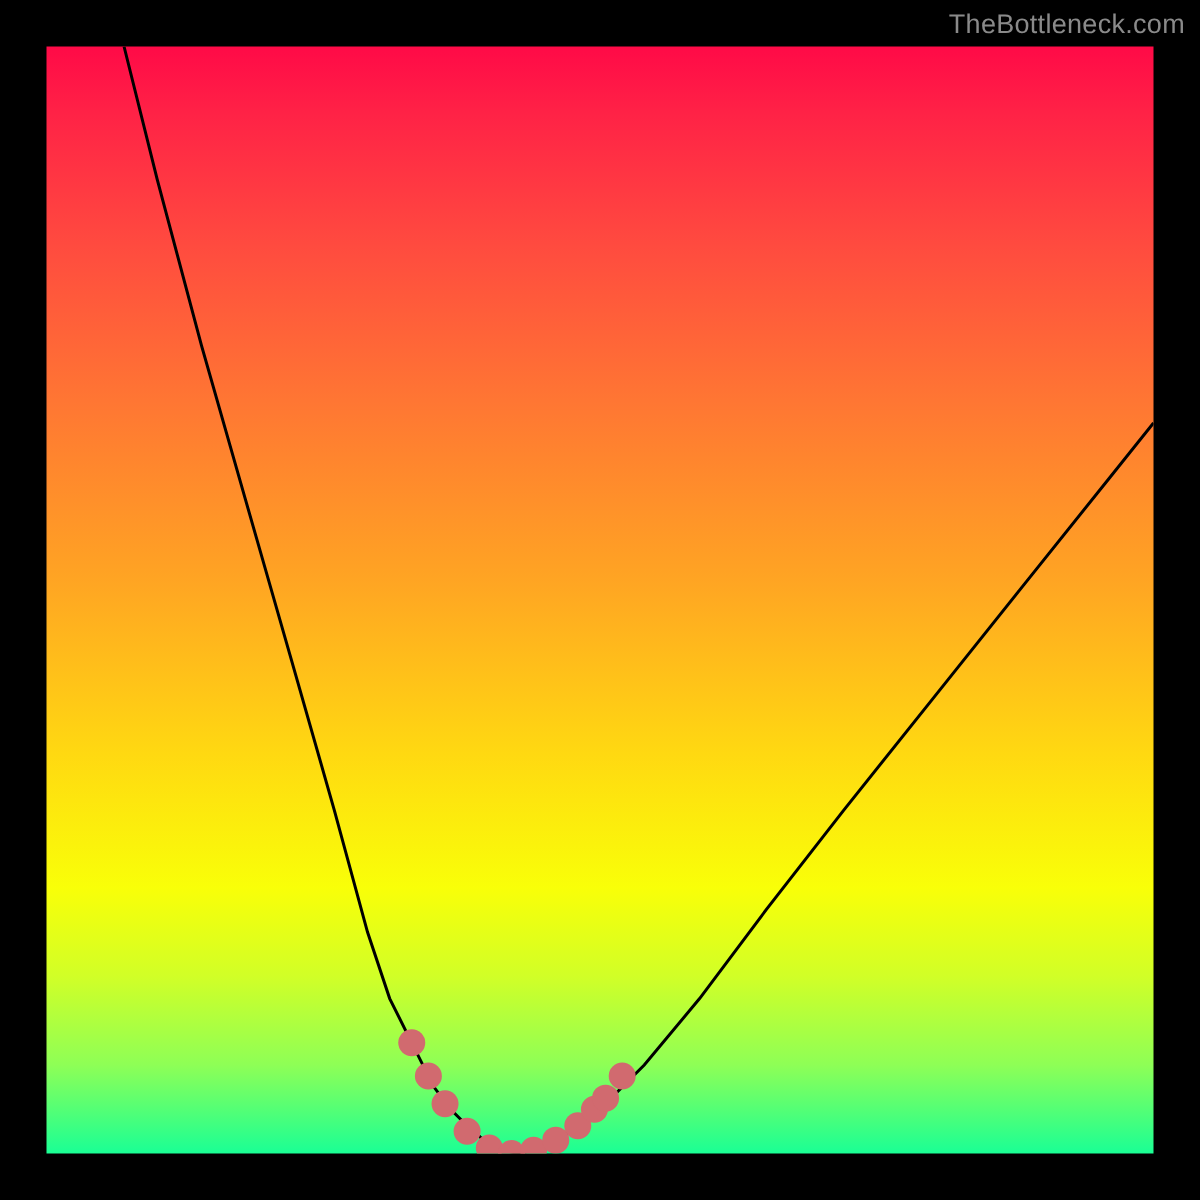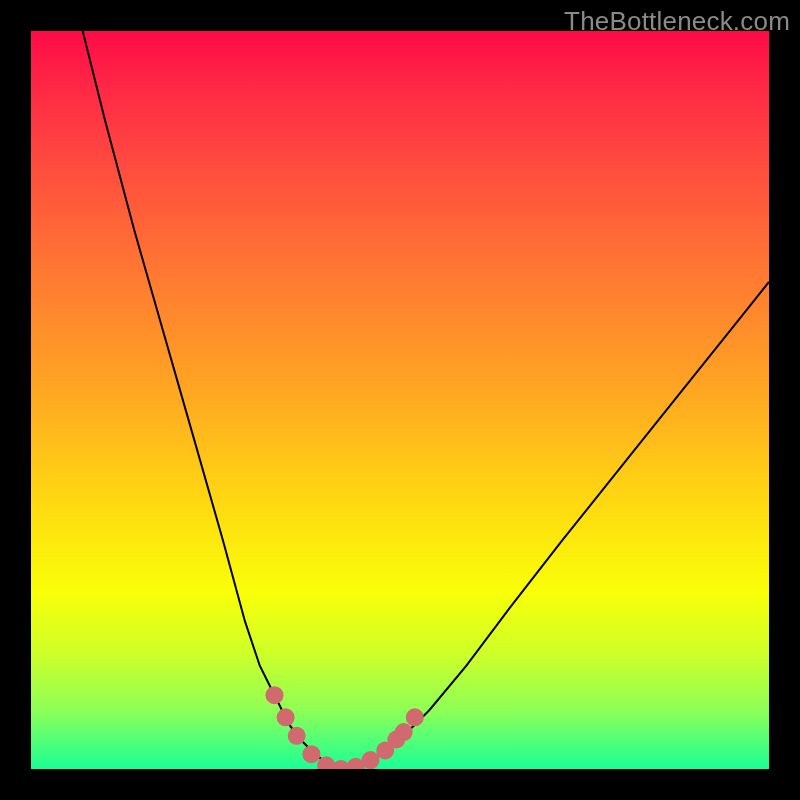--- a/index.html
+++ b/index.html
@@ -26,21 +26,21 @@
       #f9ff08 76%,
       #d1ff27 84%,
       #8eff56 92%,
       #1aff95 100%);
   }
   .watermark {
     position: absolute;
     top: 6px;
     right: 10px;
     font-family: Arial, Helvetica, sans-serif;
-    font-size: 26px;
+    font-size: 18px;
     color: #8a8a8a;
     font-weight: 500;
     letter-spacing: 0.2px;
     text-align: right;
   }
   svg.curves {
     position: absolute;
     left: 0;
     top: 0;
     width: 738px;

